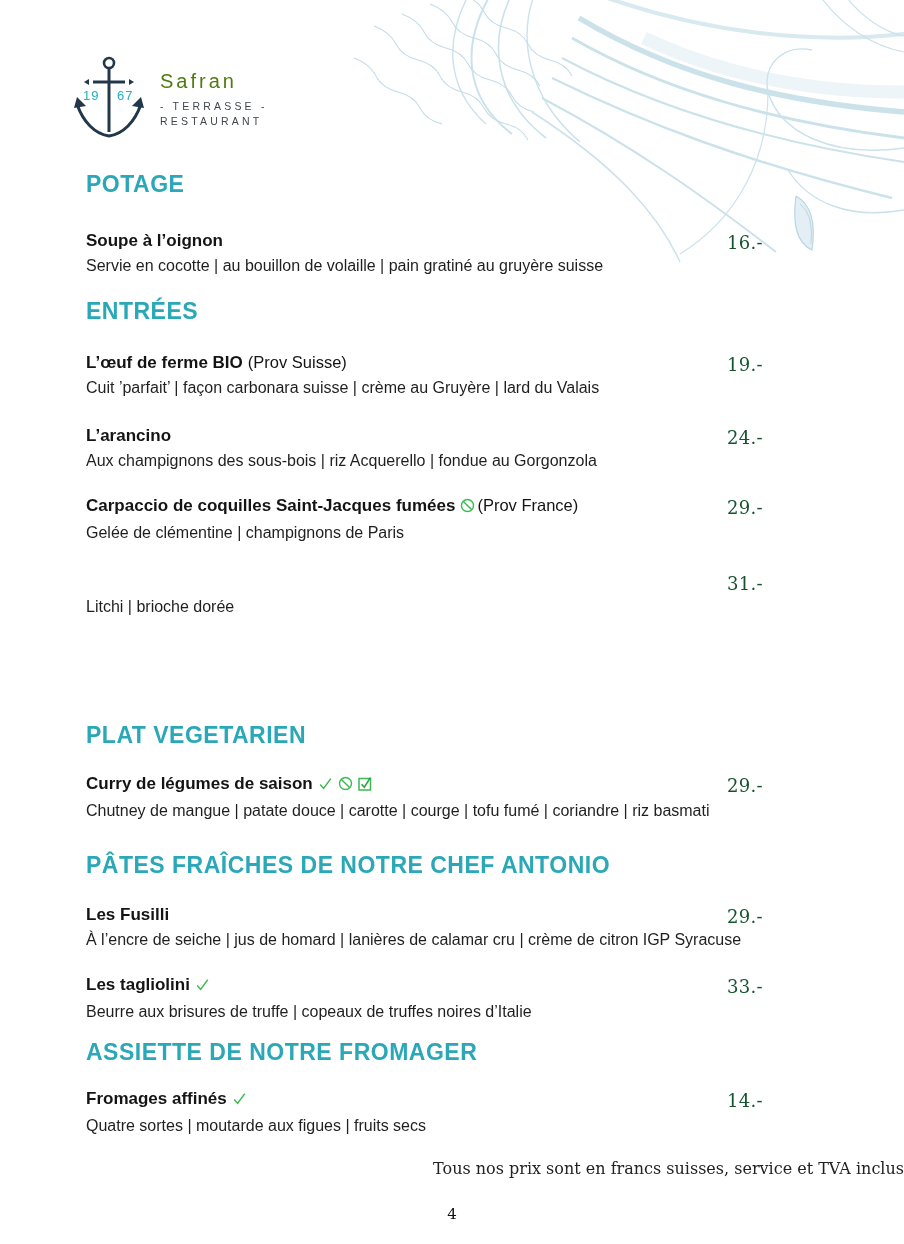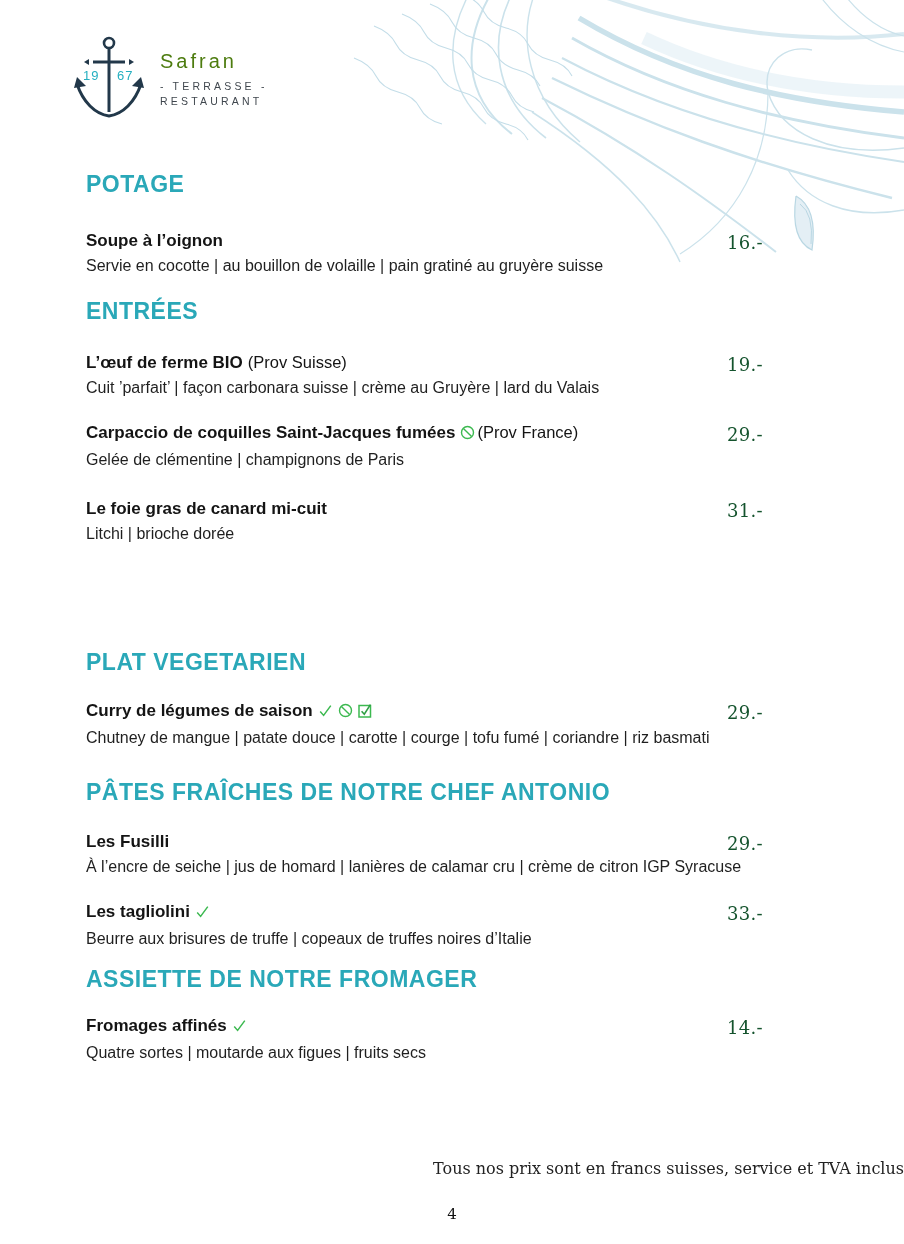--- a/index.html
+++ b/index.html
@@ -1,21 +1,21 @@
 <!DOCTYPE html>
 <html><head>
 <meta charset="utf-8">
 <style>
   html,body{margin:0;padding:0;background:#fff;}
   .page{position:relative;width:904px;height:1244px;background:#fff;overflow:hidden;
         font-family:"Liberation Sans",sans-serif;color:#1f1f1f;}
   
   .decor{position:absolute;top:0;right:0;width:560px;height:270px;pointer-events:none;}
   
-  .logo{position:absolute;left:73px;top:32px;width:220px;height:100px;}
+  .logo{position:absolute;left:73px;top:52px;width:220px;height:100px;}
   .anchor-wrap{position:absolute;left:0;top:4px;width:72px;height:86px;}
   .logo-year{position:absolute;top:36px;font-size:13px;font-weight:500;color:#24afc0;letter-spacing:1px;}
   .year-left{left:10px;} .year-right{left:44px;}
   .logo-text{position:absolute;left:87px;top:14px;}
   .brand-name{font-size:20px;font-weight:500;color:#4d7c0f;letter-spacing:3px;line-height:30px;}
   .brand-tag{font-size:10.5px;color:#40474e;letter-spacing:3.2px;margin-top:4px;white-space:nowrap;}
   .brand-tag2{margin-top:3px;}
   
   .content{position:relative;padding:0 86px;}
   .section-title{margin:0;font-size:23px;font-weight:700;letter-spacing:0.5px;
@@ -115,29 +115,33 @@
     <div class="item" id="i-soupe">
       <div class="item-title"><span class="item-name">Soupe à l’oignon</span><span class="badges"></span><span class="item-note"></span><span class="price">16.-</span></div>
       <div class="item-desc">Servie en cocotte | au bouillon de volaille | pain gratiné au gruyère suisse</div>
     </div>
 
     <h2 class="section-title" id="h-entrees">ENTRÉES</h2>
     <div class="item" id="i-oeuf">
       <div class="item-title"><span class="item-name">L’œuf de ferme BIO</span><span class="badges"></span><span class="item-note">(Prov Suisse)</span><span class="price">19.-</span></div>
       <div class="item-desc">Cuit ’parfait’ | façon carbonara suisse | crème au Gruyère | lard du Valais</div>
     </div>
+    <div class="item" id="i-arancino">
+      <div class="item-title"><span class="item-name">L’arancino</span><span class="badges"></span><span class="item-note"></span><span class="price">24.-</span></div>
+      <div class="item-desc">Aux champignons des sous-bois | riz Acquerello | fondue au Gorgonzola</div>
+    </div>
     <div class="item" id="i-carpaccio">
       <div class="item-title"><span class="item-name">Carpaccio de coquilles Saint-Jacques fumées</span><span class="badges"><span class="badge"><svg width="15" height="15" viewBox="0 0 15 15">
                 <circle cx="7.5" cy="7.5" r="6" fill="none" stroke="#3cb950" stroke-width="1.4"></circle>
                 <line x1="3.4" y1="3.4" x2="11.6" y2="11.6" stroke="#3cb950" stroke-width="1.4"></line>
               </svg></span></span><span class="item-note">(Prov France)</span><span class="price">29.-</span></div>
       <div class="item-desc">Gelée de clémentine | champignons de Paris</div>
     </div>
     <div class="item" id="i-foie">
-      <div class="item-title"><span class="item-name">Le foie gras de canard mi-cuit</span><span class="badges"></span><span class="item-note"></span><span class="price">31.-</span></div>
+      <div class="item-title"><span class="badges"></span><span class="item-note"></span><span class="price">31.-</span></div>
       <div class="item-desc">Litchi | brioche dorée</div>
     </div>
 
     <h2 class="section-title" id="h-plat">PLAT VEGETARIEN</h2>
     <div class="item" id="i-curry">
       <div class="item-title"><span class="item-name">Curry de légumes de saison</span><span class="badges"><span class="badge"><svg width="15" height="14" viewBox="0 0 15 14">
                 <path d="M2.2 7.6 L5.6 11.4 L12.8 1.6" fill="none" stroke="#3cb950" stroke-width="1.5"></path>
               </svg></span><span class="badge"><svg width="15" height="15" viewBox="0 0 15 15">
                 <circle cx="7.5" cy="7.5" r="6" fill="none" stroke="#3cb950" stroke-width="1.4"></circle>
                 <line x1="3.4" y1="3.4" x2="11.6" y2="11.6" stroke="#3cb950" stroke-width="1.4"></line>

